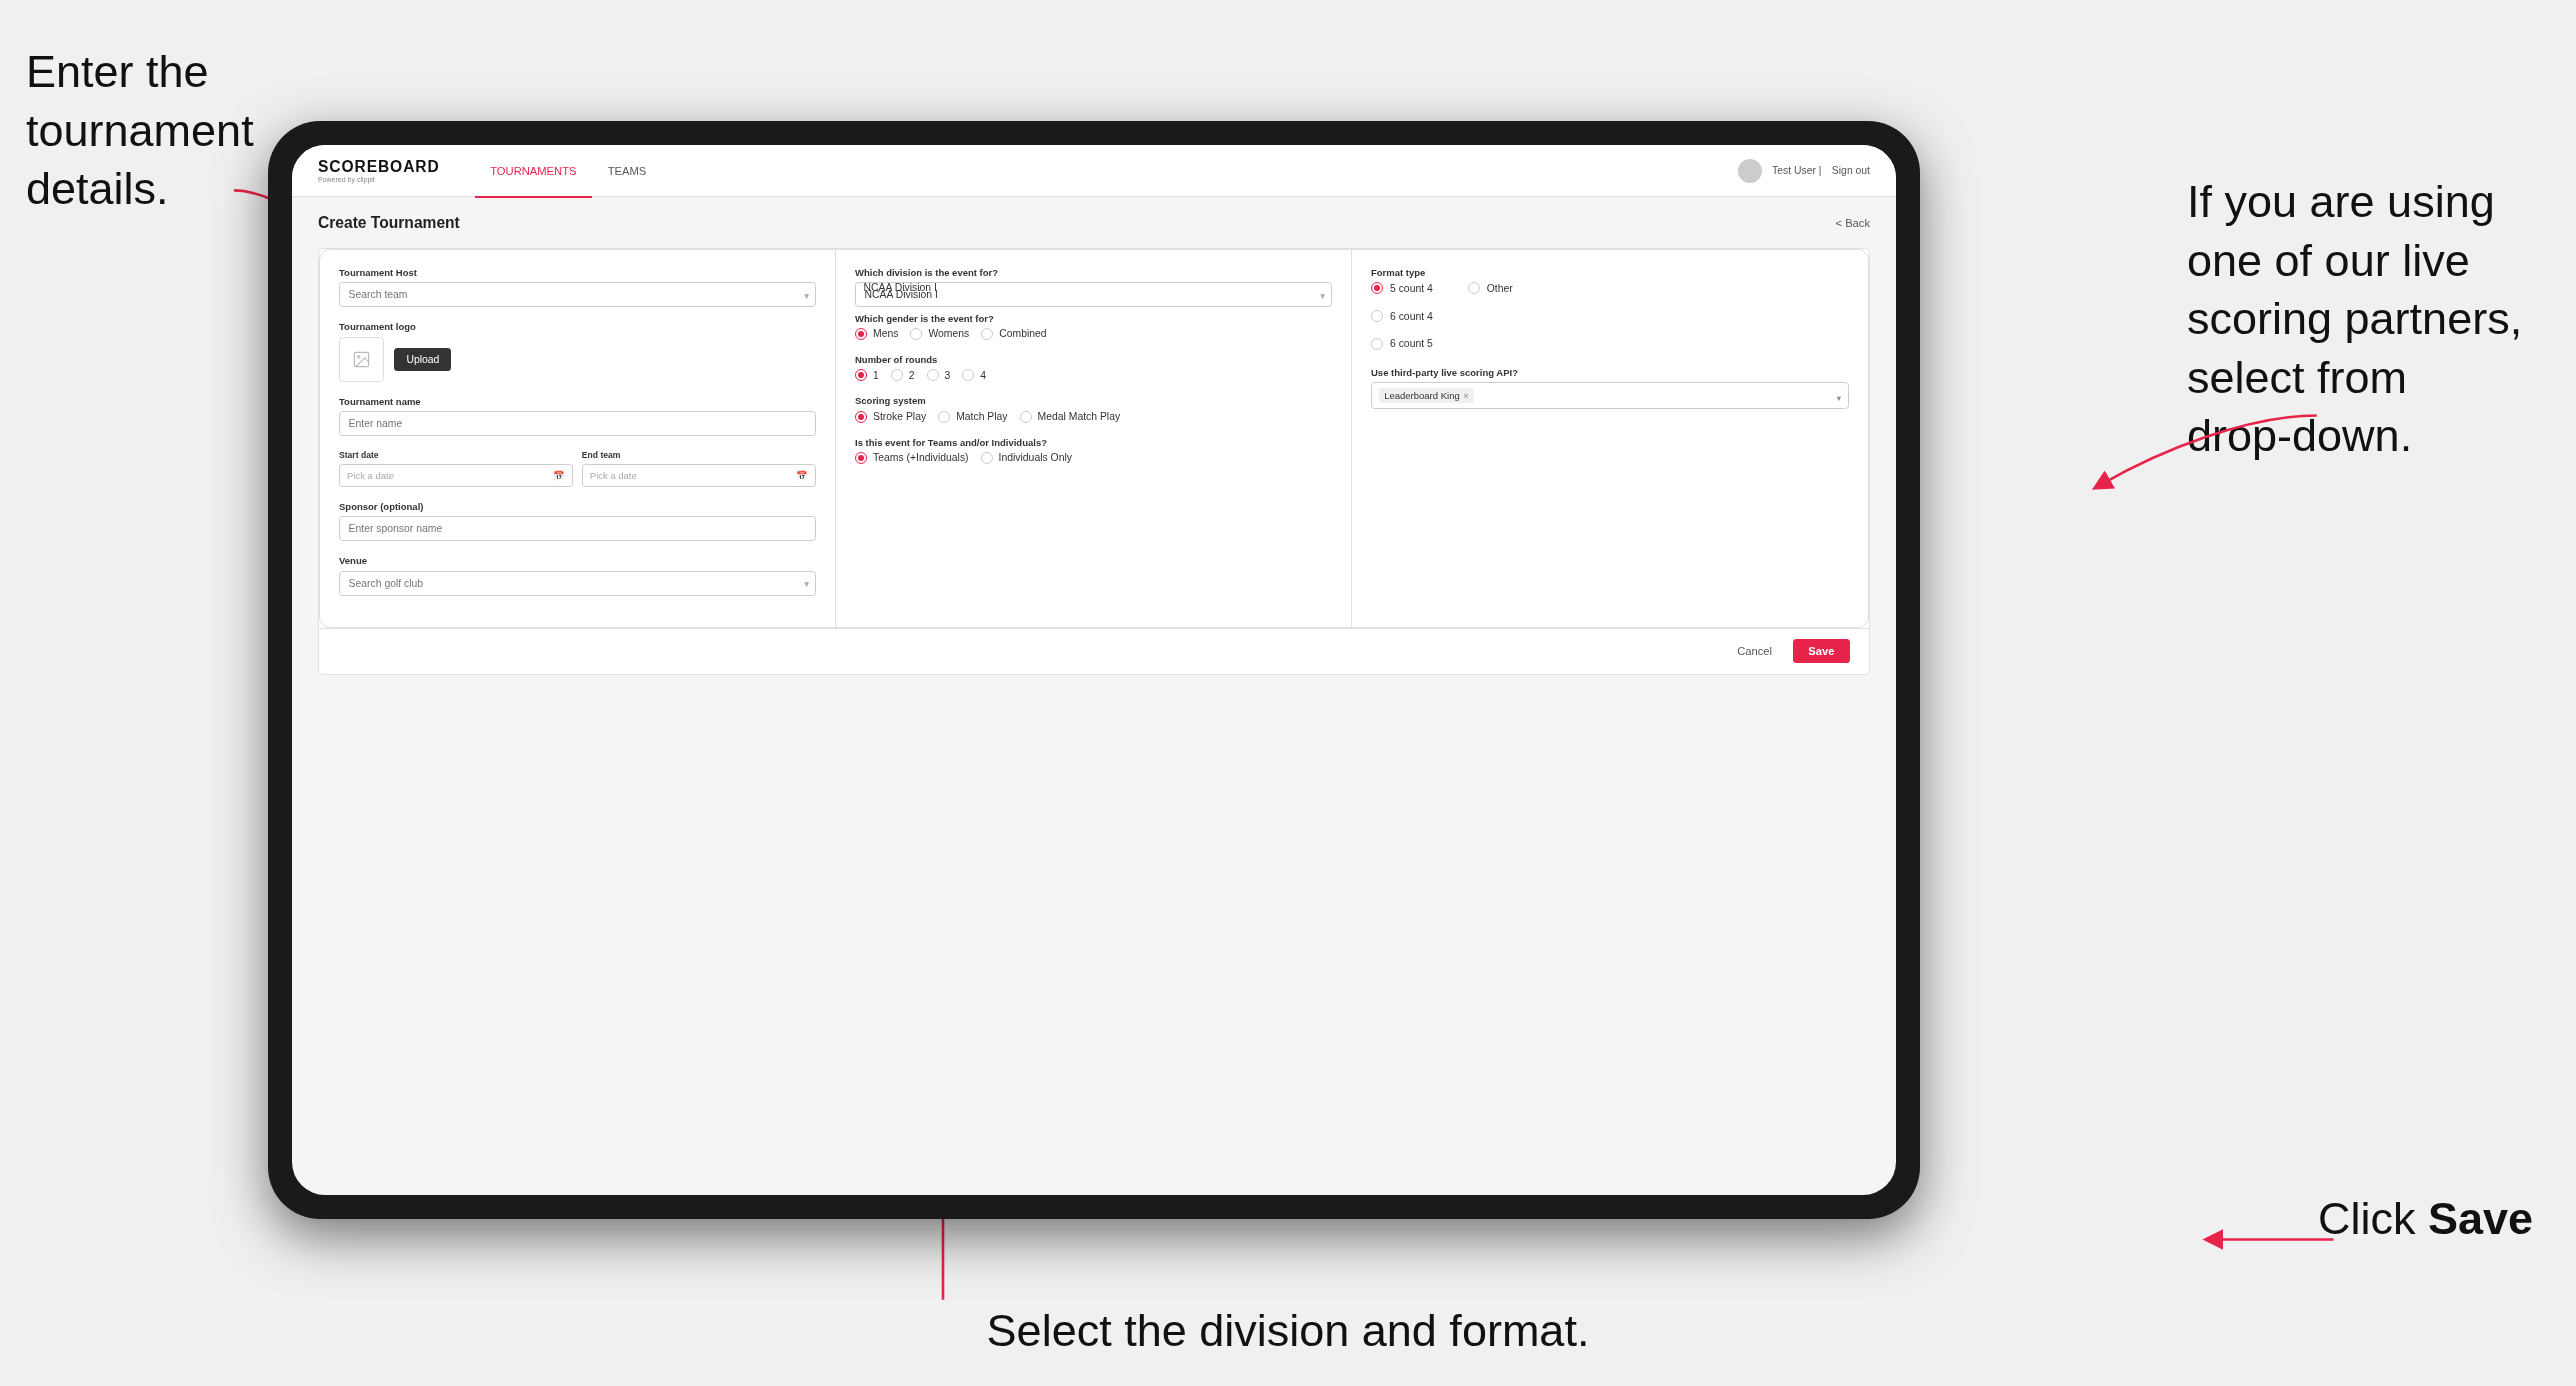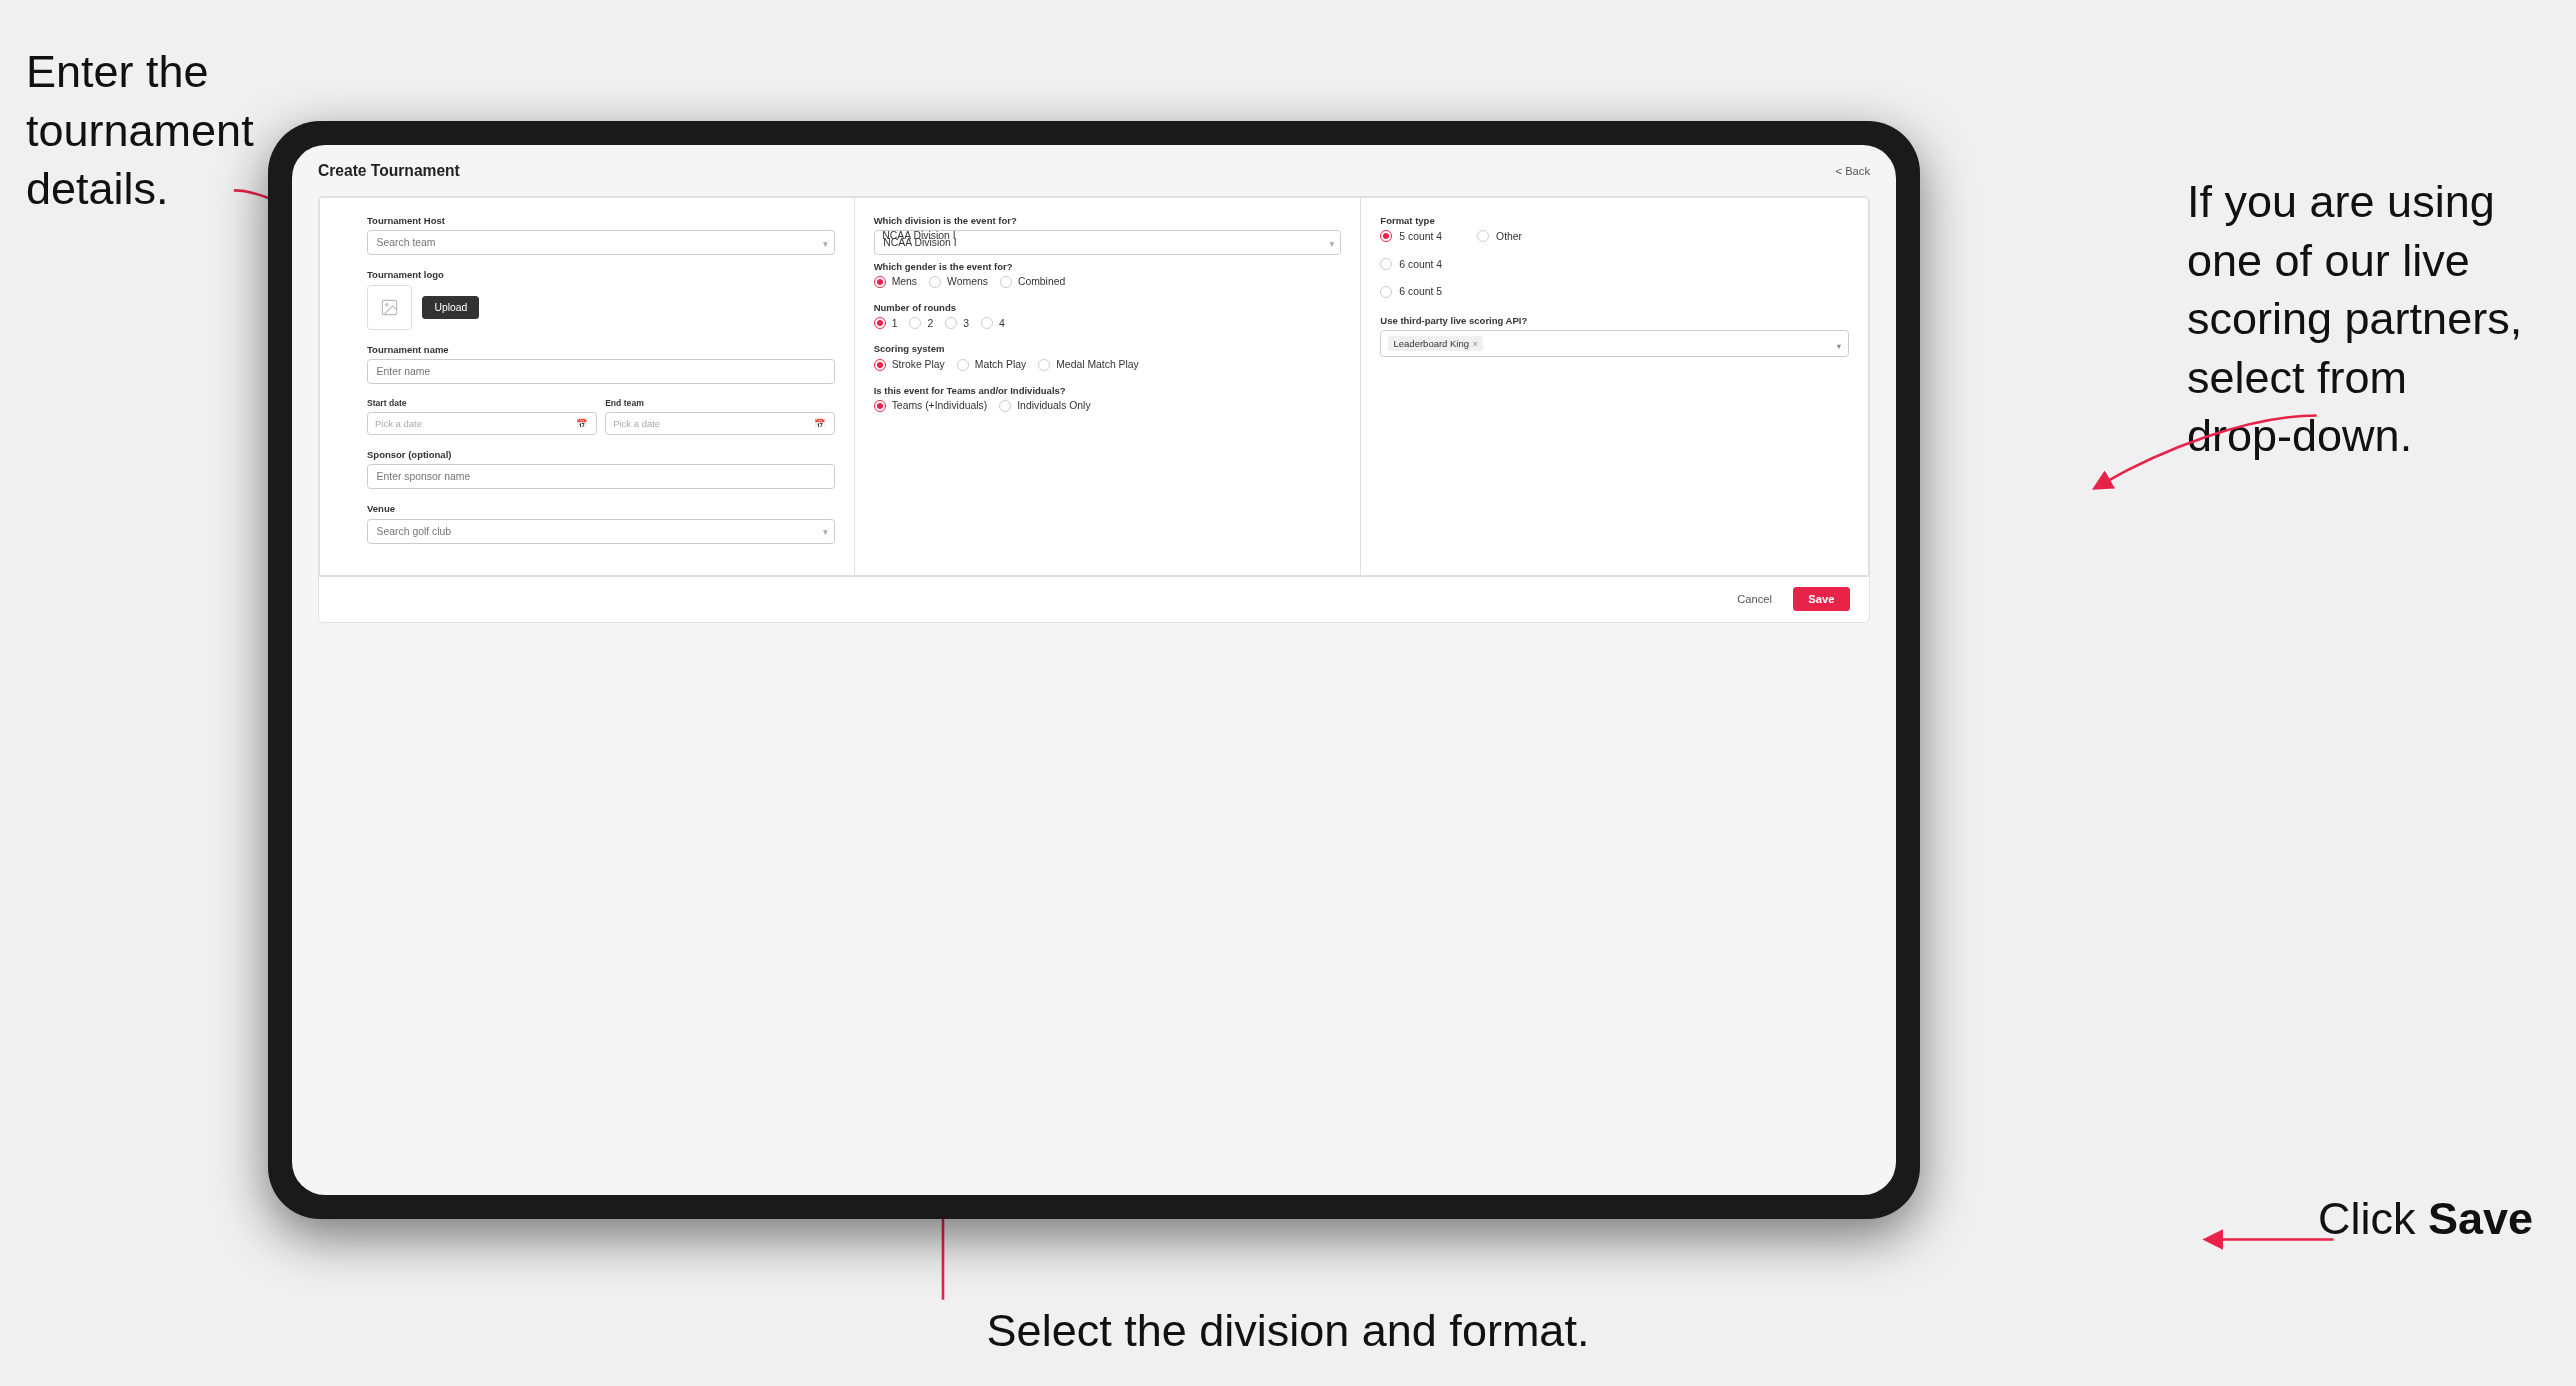--- a/index.html
+++ b/index.html
@@ -145,22 +145,21 @@
     }
     .back-link::before { content: '< '; }
 
     
     .form-layout {
       display: grid;
       grid-template-columns: 1fr 1fr 1fr;
       gap: 0;
       background: #fff;
       border: 0.9px solid #e0e0e0;
-      border-radius: 1px;
-      padding-left: 28px;
+      border-radius: 11px;
     }
     .form-col {
       padding: 17.3px 19px;
       border-right: 0.9px solid #e0e0e0;
     }
     .form-col:last-child { border-right: none; }
 
     
     .field-group {
       margin-bottom: 14px;
@@ -410,20 +409,39 @@
 </div>
 
 <div class="annotation annotation-bc">
   <span>Select the division and format.</span>
 </div>
 
 <div class="tablet-frame">
   <div class="tablet-screen">
     <div class="app">
 
+      <div class="navbar">
+        <div class="navbar-brand">
+          <span class="scoreboard">SCOREBOARD</span>
+          <span class="powered">Powered by clippit</span>
+        </div>
+        <div class="navbar-tabs">
+          <div class="navbar-tab active">
+            <span>TOURNAMENTS</span>
+          </div>
+          <div class="navbar-tab">
+            <span>TEAMS</span>
+          </div>
+        </div>
+        <div class="navbar-right">
+          <div class="navbar-avatar"></div>
+          <span>Test User |</span>
+          <span style="cursor:pointer;">Sign out</span>
+        </div>
+      </div>
 
       <div class="page-content">
 
         <div class="breadcrumb-bar">
           <span class="breadcrumb-title">Create Tournament</span>
           <span class="back-link">Back</span>
         </div>
 
         <div style="background:#fff; border:0.9px solid #e0e0e0; border-radius:5.2px;">
           <div class="form-layout">

